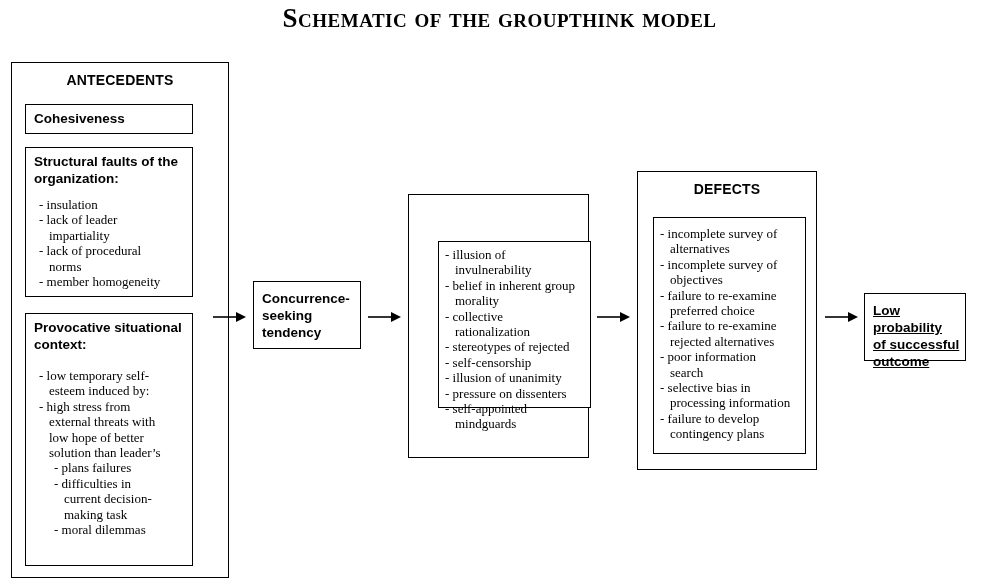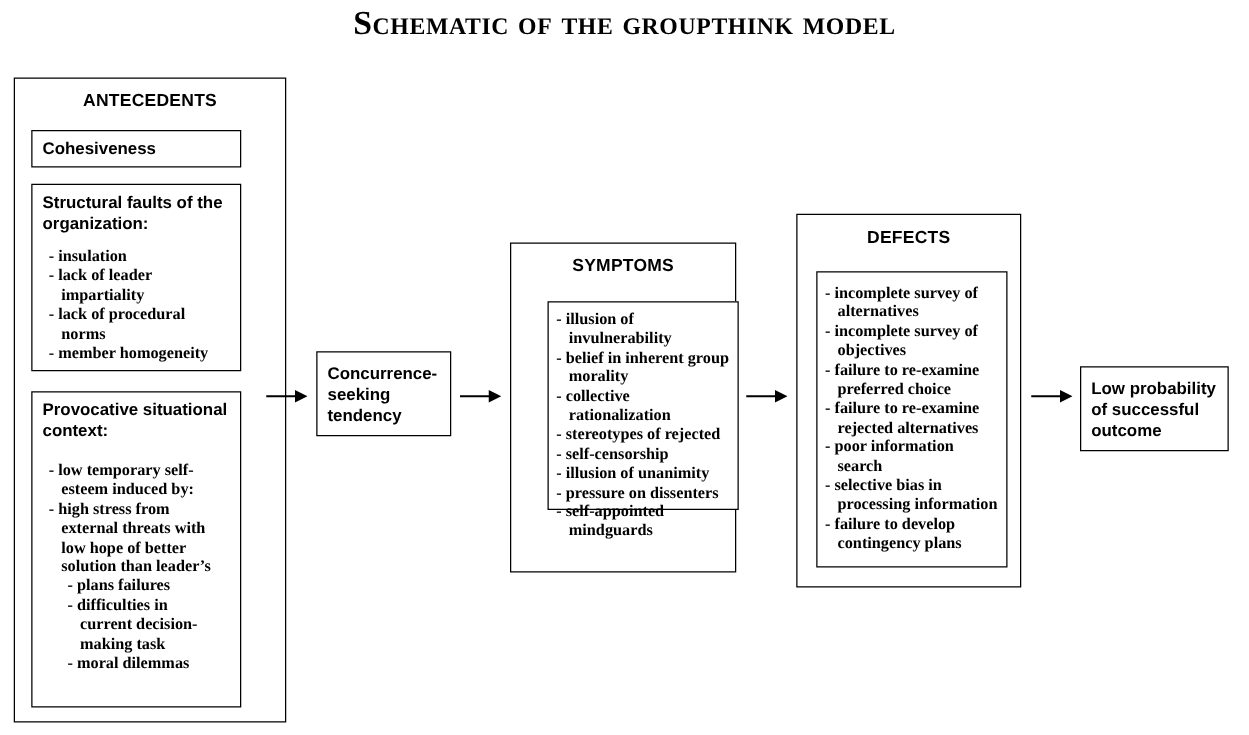--- a/index.html
+++ b/index.html
@@ -64,21 +64,20 @@
     font-family: "Liberation Sans", sans-serif;
     font-weight: bold;
     font-size: 13.5px;
     line-height: 28px;
     padding-left: 8px;
   }
   .list {
     font-family: "Liberation Serif", serif;
     font-size: 13px;
     line-height: 15.4px;
-    font-weight: bold;
   }
   .list-item {
     white-space: pre-wrap;
     padding-left: 10px;
     text-indent: -10px;
   }
   .list-item.lvl2 { margin-left: 15px; }
   .list-item.gap  { margin-top: 15px; }
 
   
@@ -92,21 +91,21 @@
   #concurrence { left: 253px; top: 281px; width: 108px; height: 68px; }
 
   #symptoms    { left: 408px; top: 194px; width: 181px; height: 264px; }
   #symptoms-inner { left: 29px; top: 46px; width: 153px; height: 167px; }
   #symptoms-inner .list { margin: 5px 2px 0 6px; }
 
   #defects     { left: 637px; top: 171px; width: 180px; height: 299px; }
   #defects-inner { left: 15px; top: 45px; width: 153px; height: 237px; }
   #defects-inner .list { margin: 8px 2px 0 6px; }
 
-  #outcome     { left: 864px; top: 293px; width: 119px; height: 68px; }
+  #outcome     { left: 864px; top: 293px; width: 102px; height: 68px; text-decoration: underline; }
 
   .arrow {
     position: absolute;
     width: 34px;
     height: 16px;
   }
   #arrow-1 { left: 212px; top: 309px; }
   #arrow-2 { left: 367px; top: 309px; }
   #arrow-3 { left: 596px; top: 309px; }
   #arrow-4 { left: 824px; top: 309px; }
@@ -174,21 +173,20 @@
     <polygon points="24,3 34,8 24,13" fill="#000"></polygon>
   </svg>
 
   <div class="box" id="concurrence">
     <div class="bold-label">Concurrence-
 seeking
 tendency</div>
   </div>
 
   <div class="box" id="symptoms">
-    <div class="box-heading">SYMPTOMS</div>
     <div class="box" id="symptoms-inner">
       <div class="list">
           <div class="list-item">- illusion of
 invulnerability</div>
           <div class="list-item">- belief in inherent group
 morality</div>
           <div class="list-item">- collective
 rationalization</div>
           <div class="list-item">- stereotypes of rejected</div>
           <div class="list-item">- self-censorship</div>

